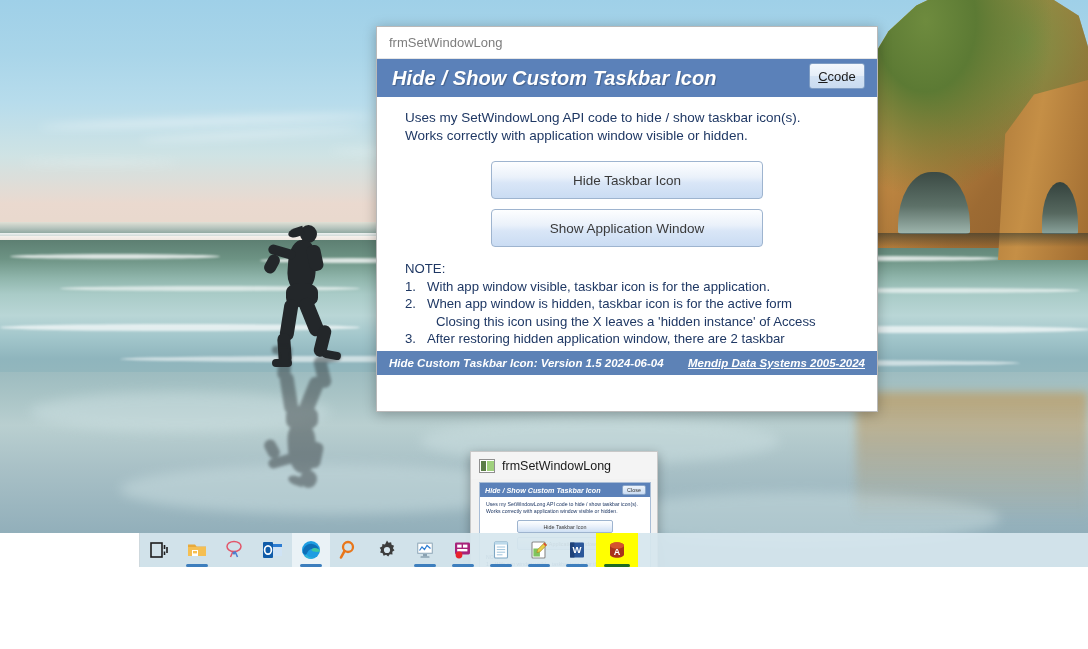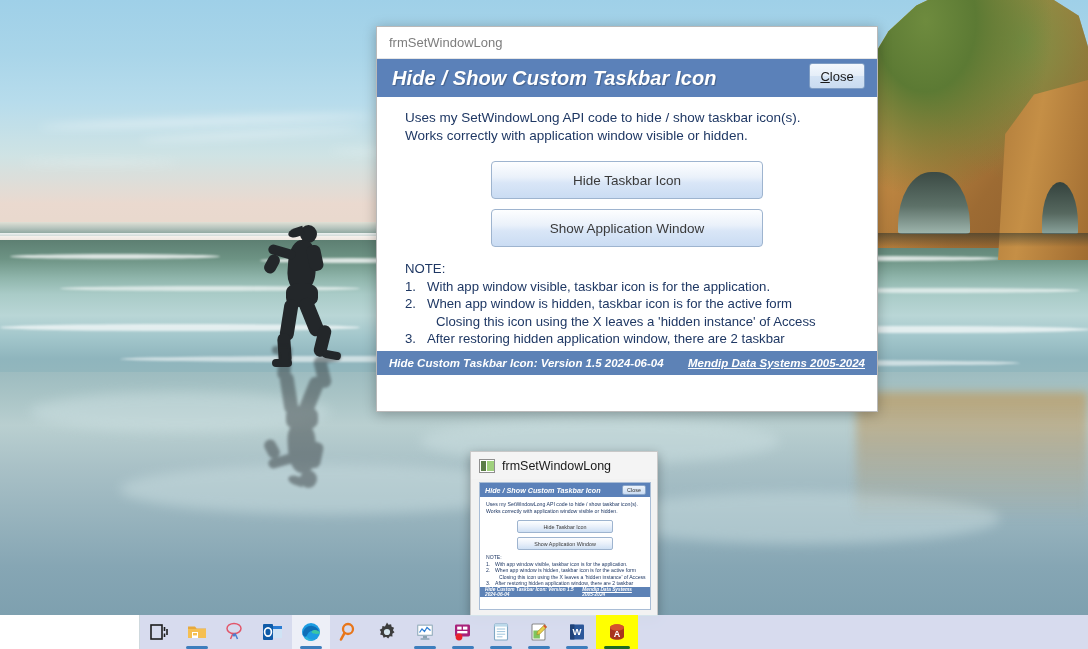--- a/index.html
+++ b/index.html
@@ -8,21 +8,21 @@
     width: 1088px;
     height: 649px;
     overflow: hidden;
     font-family: "Liberation Sans", sans-serif;
   }
 
   
   #desktop {
     position: relative;
     width: 1088px;
-    height: 649px;
+    height: 567px;
     overflow: hidden;
     background: #d946ef;
   }
 
   
   .wp-sky {
     position: absolute; left: 0; top: 0; width: 1088px; height: 300px;
     background: linear-gradient(180deg,
        #9fd0e8 0%, #a9d5e9 18%, #b7dcec 34%,
        #cfe3e4 52%, #ead9cf 68%, #e8d9cd 78%, #d8dbd6 88%, #c2d4d8 100%);
@@ -426,21 +426,21 @@
   <div id="app-window">
 
     <div id="app-titlebar">
       <span class="t">frmSetWindowLong</span>
     </div>
 
     <div id="form-header">
       <span class="htitle">Hide / Show Custom Taskbar Icon</span>
       <button id="close-button">
         <span class="acc">C</span>
-          <span>lose</span>
+          <span>code</span>
       </button>
     </div>
 
     <div id="form-body">
 
       <div class="intro">
         <div>Uses my SetWindowLong API code to hide / show taskbar icon(s).</div>
         <div>Works correctly with application window visible or hidden.</div>
       </div>
 

